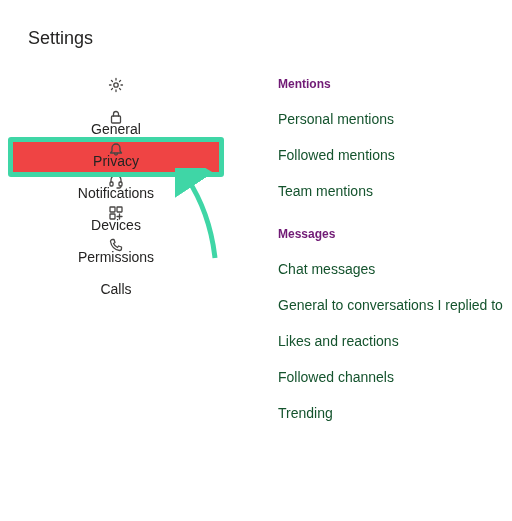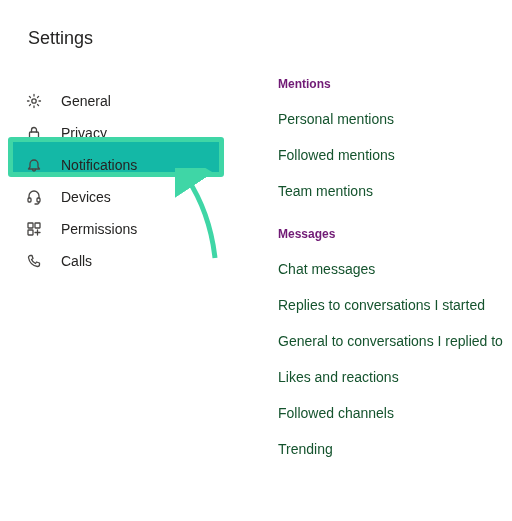--- a/index.html
+++ b/index.html
@@ -19,48 +19,49 @@
     font-weight: 400;
   }
   .sidebar {
     position: absolute;
     left: 12px;
     top: 77px;
     width: 208px;
   }
   .sidebar-item {
     display: flex;
-    align-items: flex-end;
-    gap: 19px;
+    align-items: center;
+    gap: 28px;
     height: 32px;
     padding: 0 14px;
     font-size: 14px;
     color: #252423;
     cursor: pointer;
     border-radius: 2px;
+    flex-direction: column;
   }
   .sidebar-item .icon {
     width: 16px;
     height: 16px;
     display: flex;
     align-items: center;
     justify-content: center;
     color: #484644;
   }
   .sidebar-item .icon svg {
     width: 16px;
     height: 16px;
     stroke: currentColor;
     fill: none;
     stroke-width: 1.3;
     stroke-linecap: round;
     stroke-linejoin: round;
   }
   .sidebar-item.active {
-    background: #14b8a6;
+    background: #ef4444;
   }
   .highlight-box {
     position: absolute;
     left: 8px;
     top: 137px;
     width: 216px;
     height: 40px;
     border: 5px solid #3fd6a6;
     border-radius: 3px;
     pointer-events: none;
@@ -178,19 +179,18 @@
 
 <div class="content">
 
   <div class="section-heading">Mentions</div>
   <div class="option">Personal mentions</div>
   <div class="option">Followed mentions</div>
   <div class="option">Team mentions</div>
 
   <div class="section-heading gap-top">Messages</div>
   <div class="option">Chat messages</div>
-  <div class="option">Replies to conversations I started</div>
   <div class="option">General to conversations I replied to</div>
   <div class="option">Likes and reactions</div>
   <div class="option">Followed channels</div>
   <div class="option">Trending</div>
 
 </div>
 
 </body></html>

